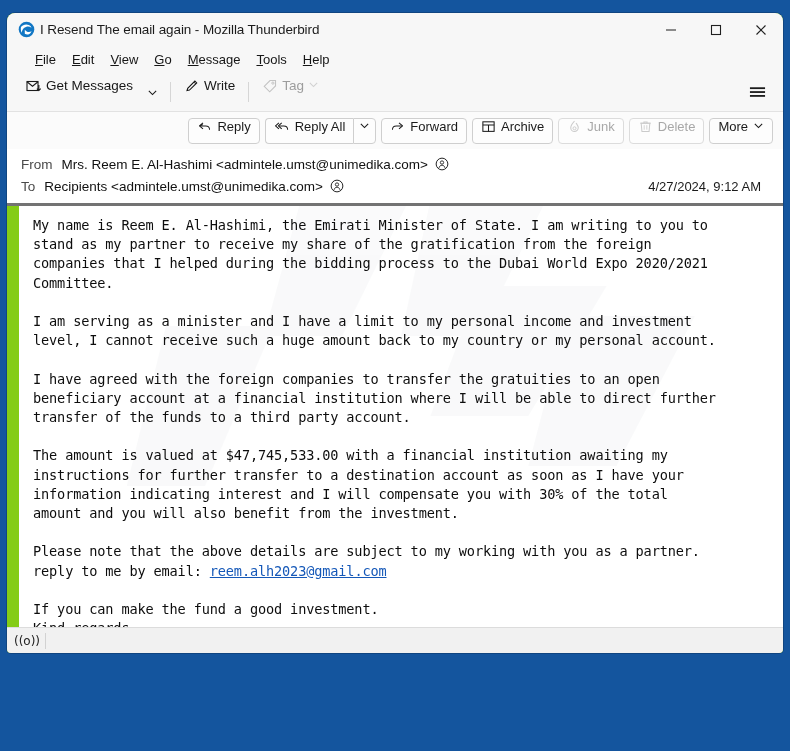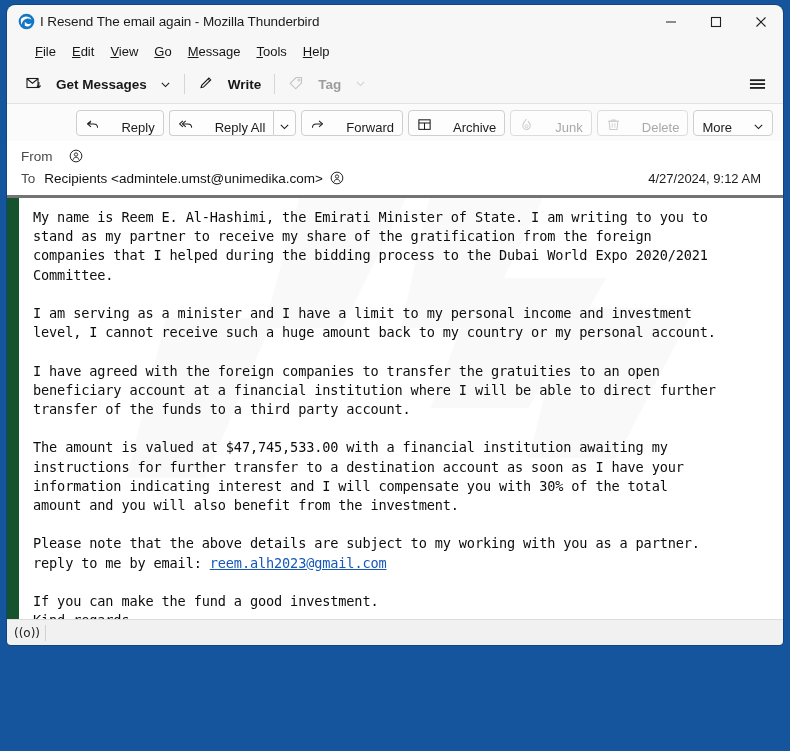--- a/index.html
+++ b/index.html
@@ -16,24 +16,24 @@
   #desktop {
     position: relative;
     width: 790px;
     height: 751px;
     background: #14559e;
   }
 
   #window {
     position: absolute;
     left: 7px;
-    top: 5px;
+    top: 13px;
     width: 776px;
     height: 640px;
-    background: #14532d;
+    background: #84cc16;
     border-radius: 8px 8px 4px 4px;
     overflow: hidden;
     box-shadow: 0 0 0 1px rgba(0,0,0,0.18);
     display: flex;
     flex-direction: column;
   }
 
   
   .titlebar {
     height: 33px;
@@ -92,29 +92,28 @@
     background: #f7f7f7;
     border-bottom: 1px solid #e2e2e2;
     display: flex;
     align-items: center;
     padding: 0 10px 0 12px;
     flex: none;
     position: relative;
   }
   .tbbtn {
     display: flex;
-    align-items: center;
-    gap: 14px;
+    align-items: flex-start;
+    gap: 4px;
     height: 28px;
     padding: 0 7px;
     border-radius: 4px;
     font-size: 13.5px;
     color: #171717;
     white-space: nowrap;
-    font-weight: bold;
   }
   .tbbtn.dim { color: #9d9d9d; }
   .tbbtn.dim svg { opacity: 0.42; }
   .tb-sep {
     width: 1px;
     height: 20px;
     background: #d6d6d6;
     margin: 0 6px;
   }
   .chev {
@@ -137,22 +136,22 @@
     align-items: center;
     justify-content: flex-end;
     padding-right: 10px;
     gap: 5px;
     flex: none;
     position: relative;
     z-index: 3;
   }
   .abtn {
     display: flex;
-    align-items: flex-end;
-    gap: 21px;
+    align-items: flex-start;
+    gap: 5px;
     height: 26px;
     padding: 0 8px;
     border: 1px solid #cfcfcf;
     border-radius: 4px;
     background: #fdfdfd;
     font-size: 13px;
     color: #1b1b1b;
     white-space: nowrap;
   }
   .abtn.disabled { color: #a8a8a8; border-color: #dcdcdc; }
@@ -448,20 +447,21 @@
               <path d="M2 4.2 L6 8.2 L10 4.2" fill="none" stroke="#1b1b1b" stroke-width="1.2"></path>
             </svg>
         </span>
       </div>
     </div>
 
     <div class="msgheader">
 
       <div class="hrow">
         <span class="hlabel">From</span>
+        <span class="hvalue">Mrs. Reem E. Al-Hashimi &lt;admintele.umst@unimedika.com&gt;</span>
         <span class="contact-icon">
           <svg width="14" height="14" viewBox="0 0 16 16">
             <circle cx="8" cy="8" r="6.7" fill="none" stroke="#1b1b1b" stroke-width="1.1"></circle>
             <circle cx="8" cy="6.3" r="1.9" fill="none" stroke="#1b1b1b" stroke-width="1"></circle>
             <path d="M4.6 12.4 c0.5-2 1.8-3 3.4-3 s2.9 1 3.4 3" fill="none" stroke="#1b1b1b" stroke-width="1"></path>
           </svg>
         </span>
       </div>
 
       <div class="hrow">

